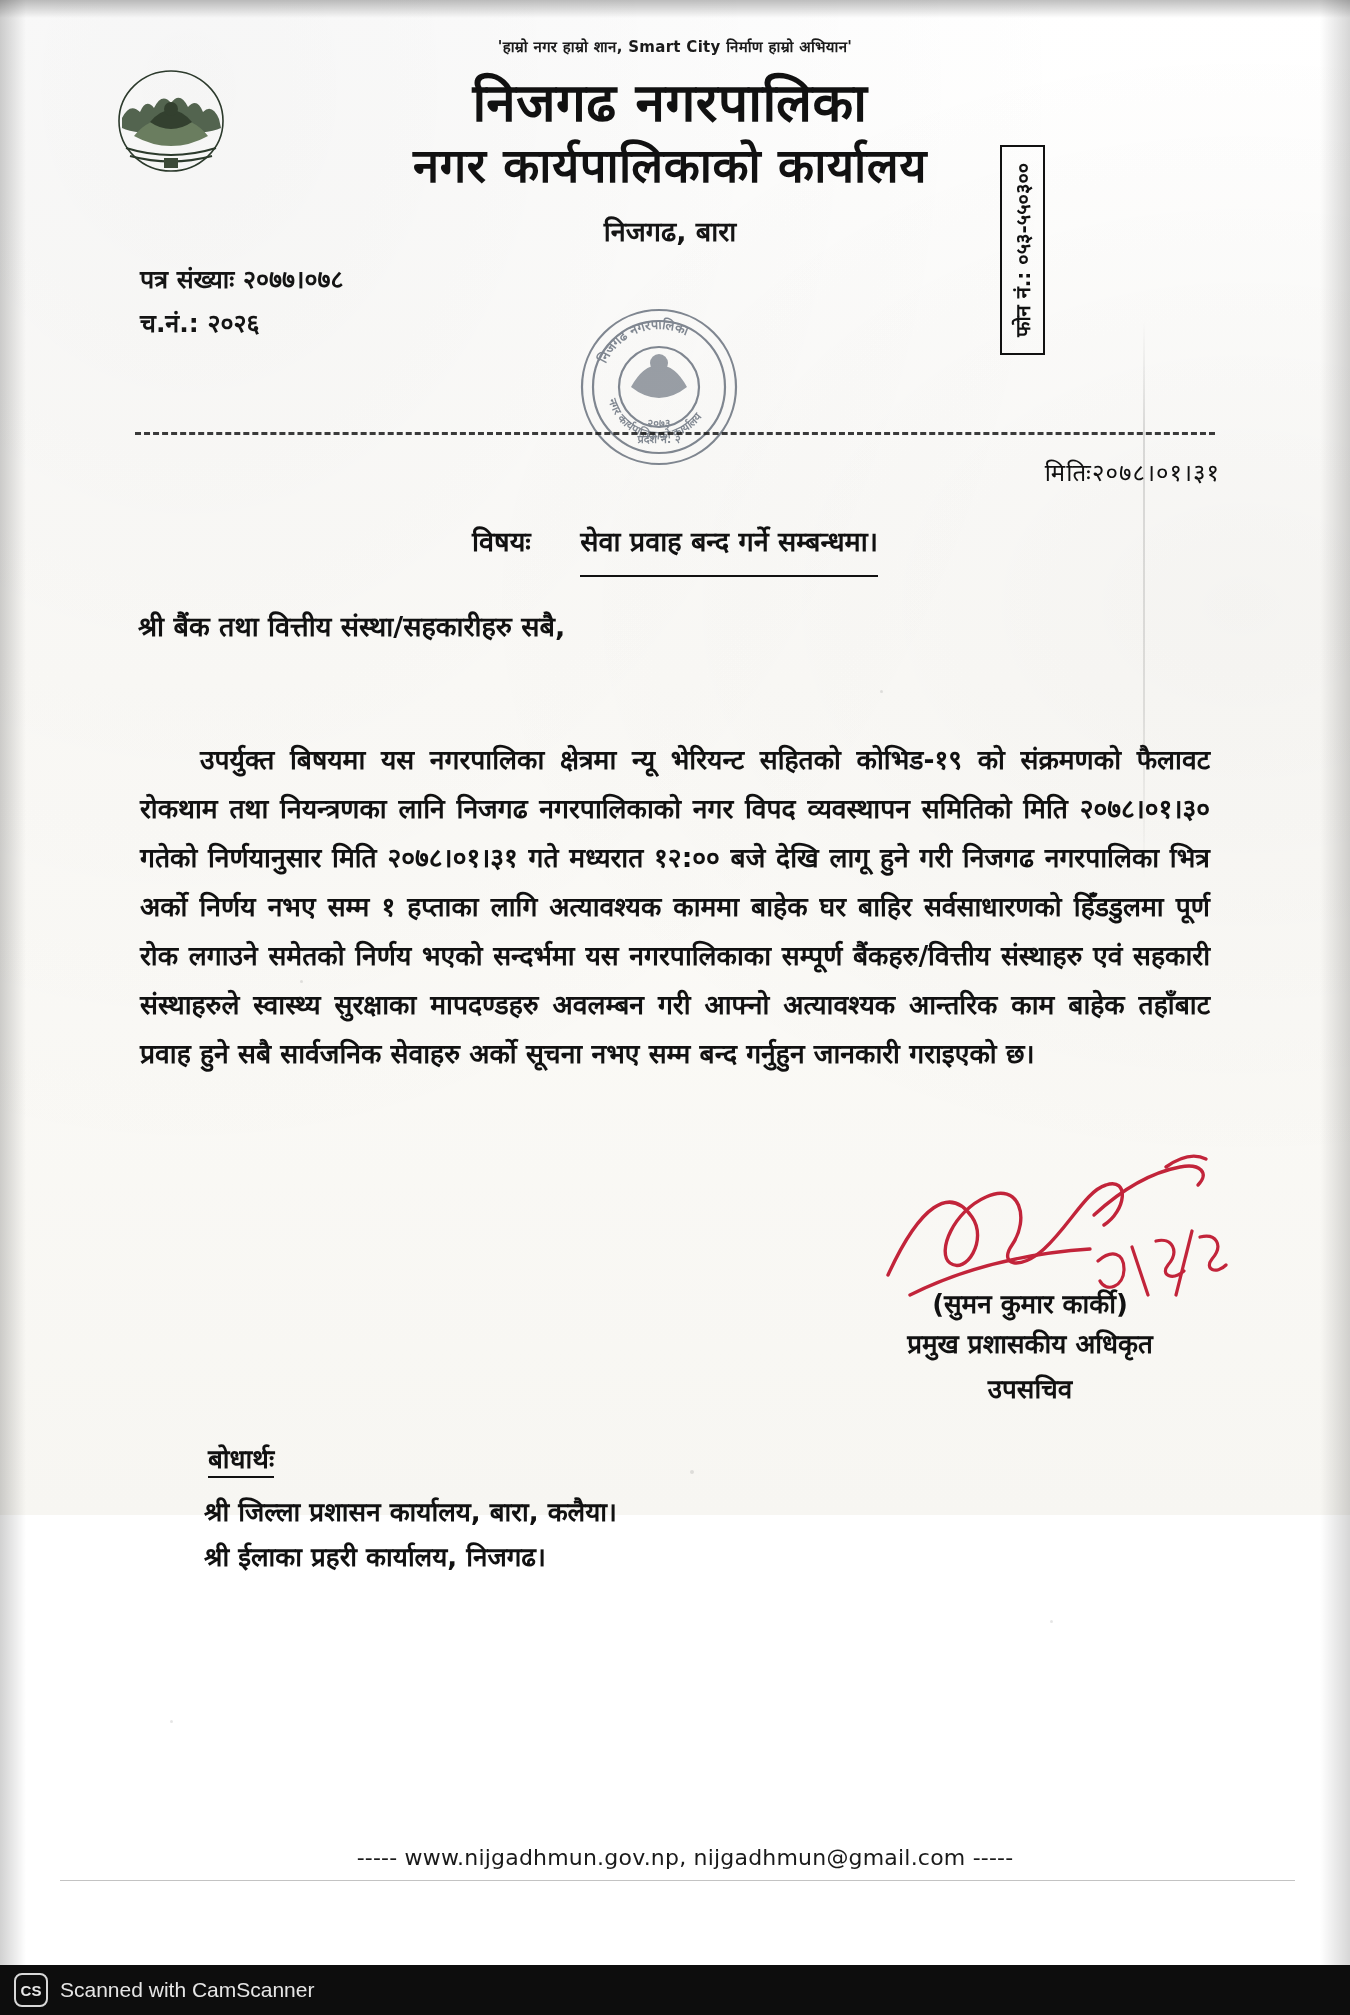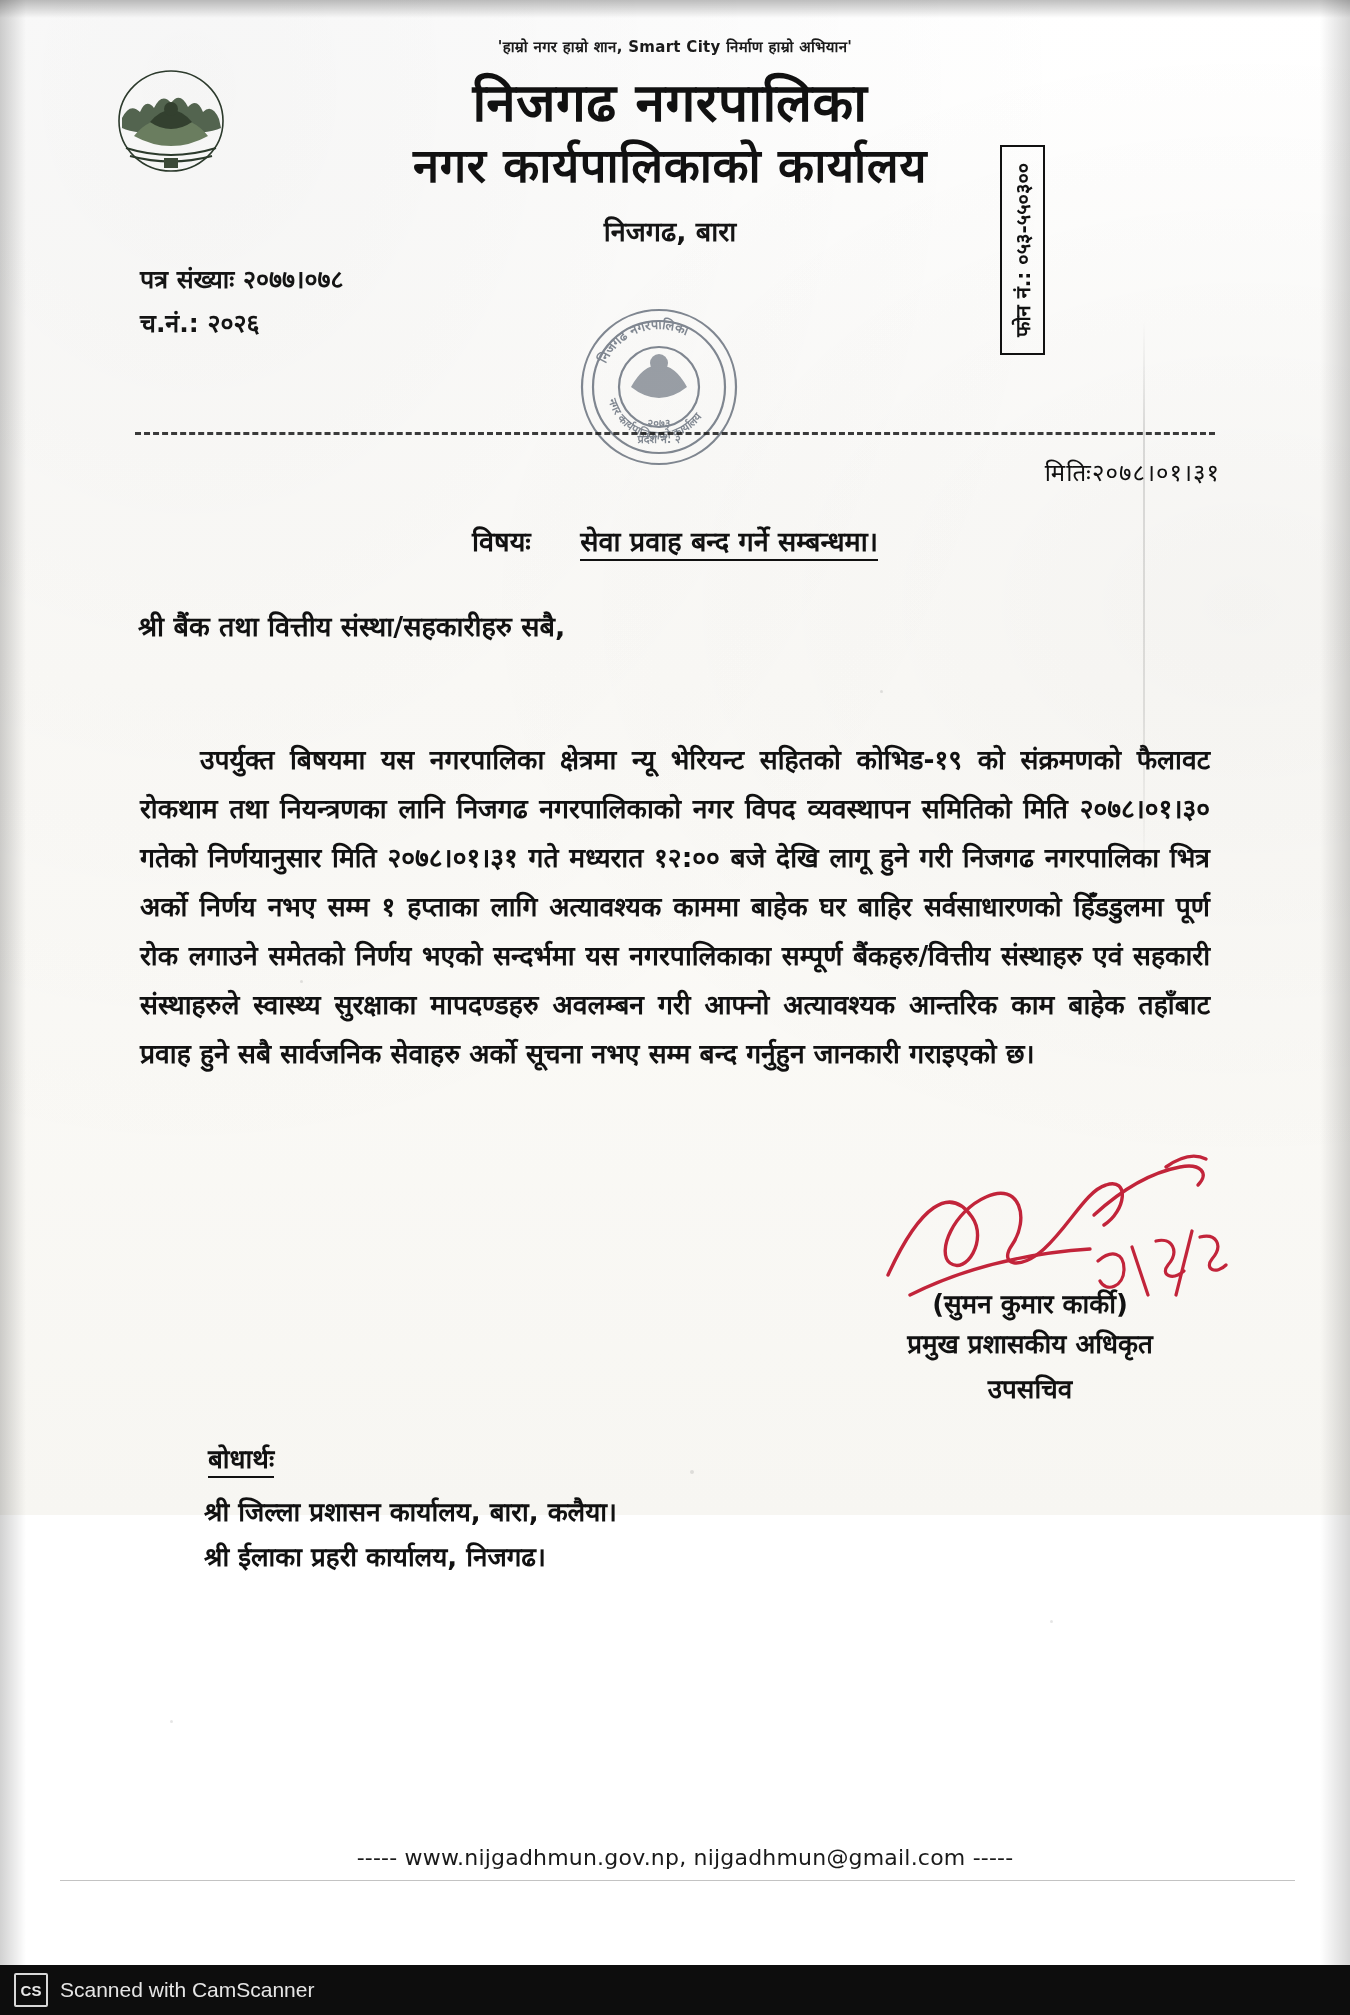--- a/index.html
+++ b/index.html
@@ -142,21 +142,21 @@
   .subject {
     position: absolute;
     left: 0; right: 0; top: 522px;
     text-align: center;
     font-size: 27px;
     font-weight: 700;
     color: #111;
   }
   .subject .underline {
     border-bottom: 2px solid #111;
-    padding-bottom: 2px;
+    padding-bottom: 18px;
     margin-left: 40px;
   }
 
   .addressee {
     position: absolute;
     left: 138px; top: 605px;
     font-size: 27px;
     font-weight: 700;
     color: #111;
     line-height: 1.62;
@@ -255,21 +255,21 @@
     background: #0d0d0d;
     display: flex;
     align-items: center;
     gap: 12px;
     padding-left: 14px;
     box-sizing: border-box;
   }
   .cs-logo {
     width: 30px; height: 30px;
     border: 2px solid #d8d8d8;
-    border-radius: 2px;
+    border-radius: 8px;
     color: #e8e8e8;
     font-size: 15px;
     font-weight: 700;
     display: flex;
     align-items: center;
     justify-content: center;
     font-family: "Liberation Sans", sans-serif;
   }
   .cs-text {
     color: #e6e6e6;

